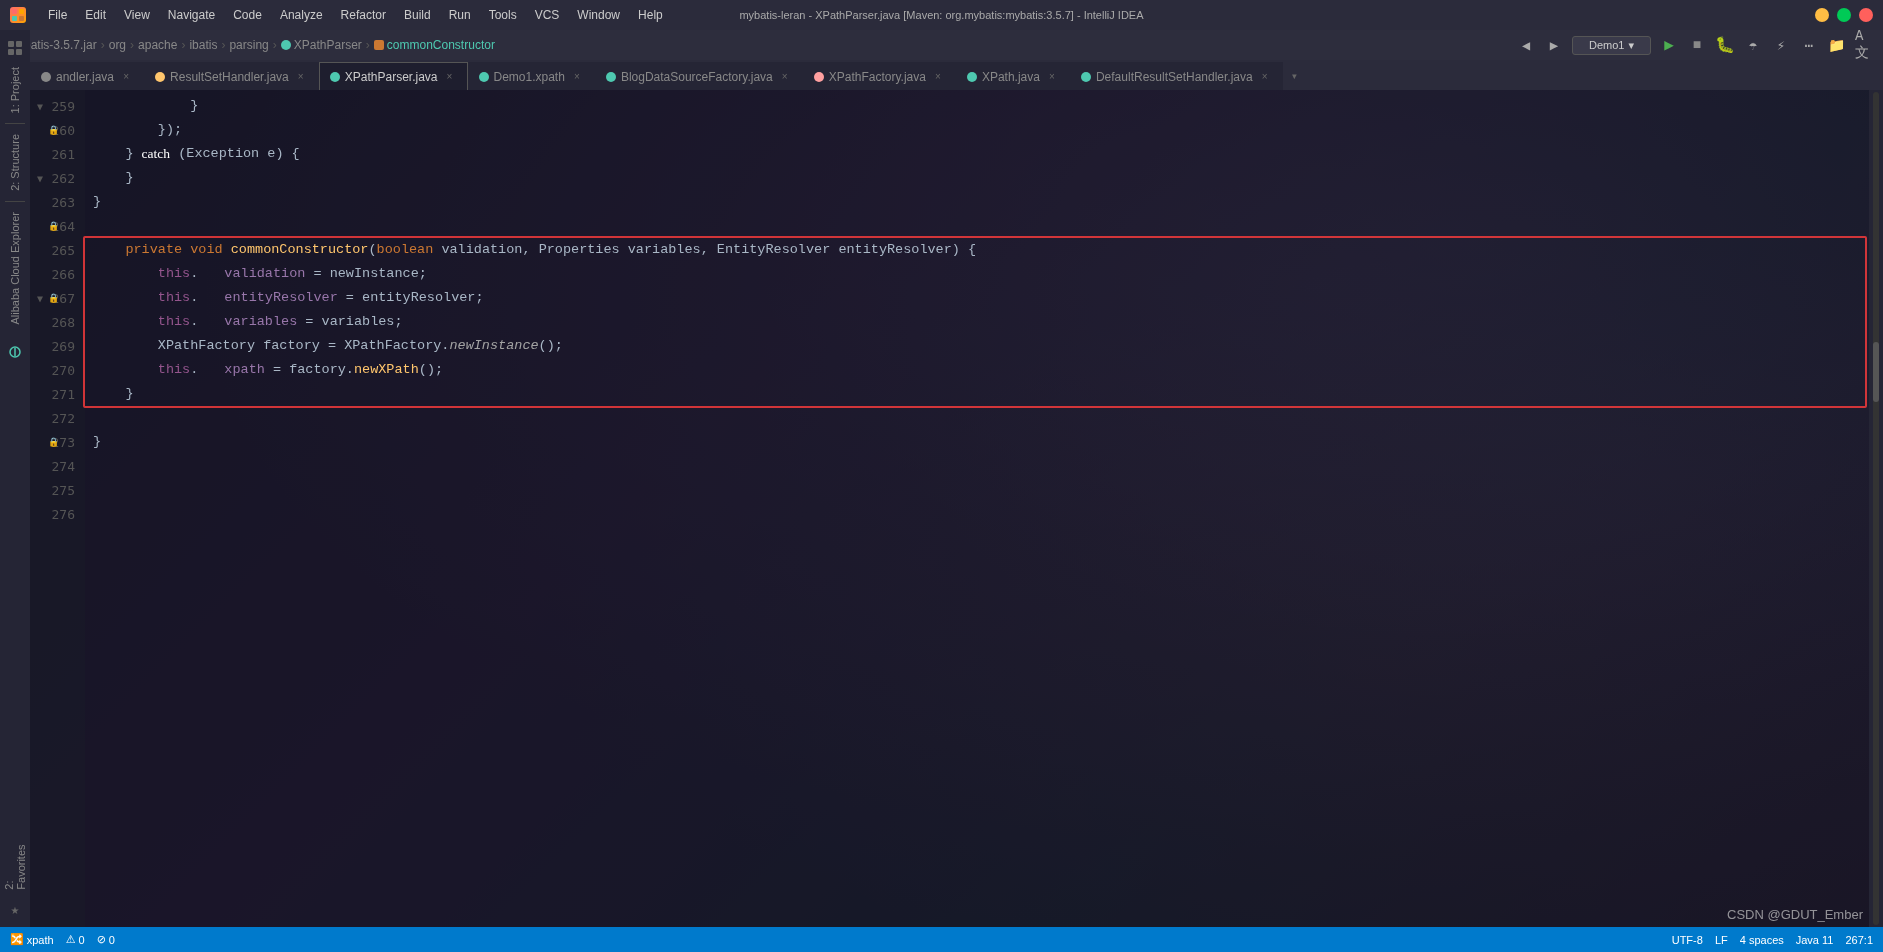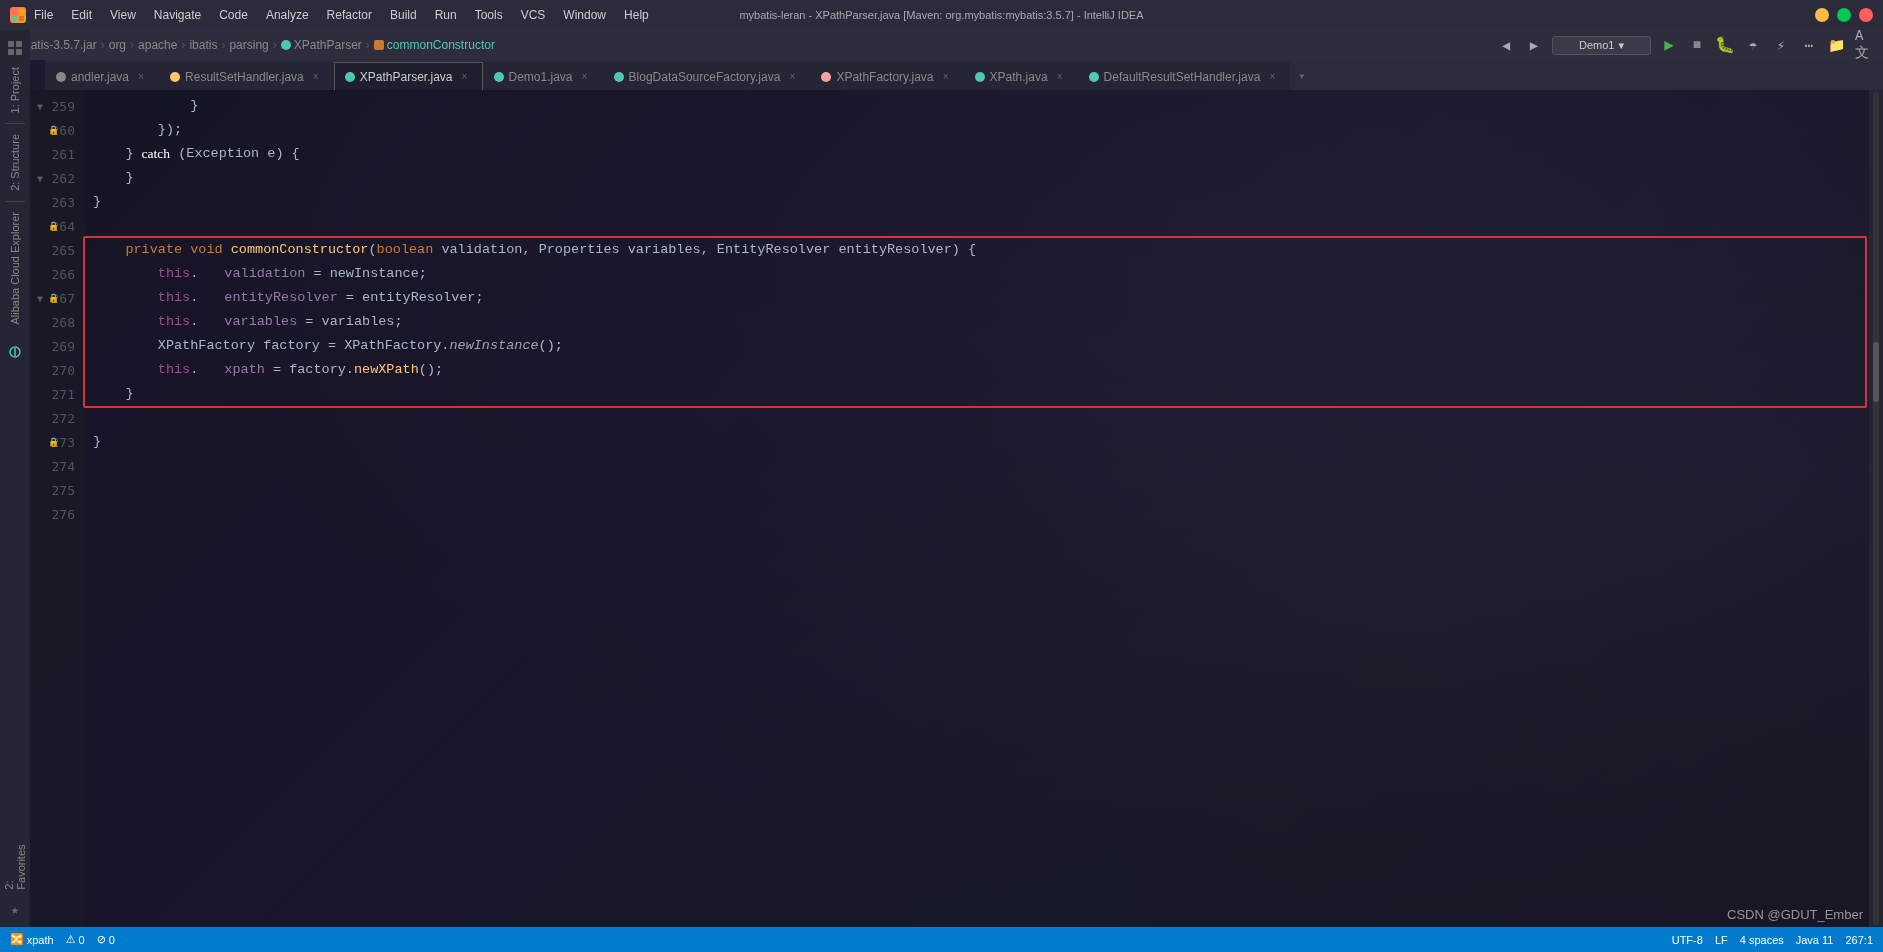--- a/index.html
+++ b/index.html
@@ -42,21 +42,21 @@
       background: #2b2b3b;
       display: flex;
       align-items: center;
       justify-content: space-between;
       padding: 0 10px;
       z-index: 100;
     }
     .titlebar-left {
       display: flex;
       align-items: center;
-      gap: 0;
+      gap: 14px;
     }
     .titlebar-logo {
       width: 16px; height: 16px;
       background: linear-gradient(135deg, #ff6b6b, #ffa500);
       border-radius: 3px;
       display: flex; align-items: center; justify-content: center;
       font-size: 10px; color: white; font-weight: bold;
     }
     .titlebar-menu {
       display: flex;
@@ -118,42 +118,42 @@
     .nav-right {
       margin-left: auto;
       display: flex;
       align-items: center;
       gap: 8px;
     }
     .run-config {
       background: #3a3a4a;
       border: 1px solid #555;
       border-radius: 3px;
-      padding: 2px 26px;
+      padding: 2px 16px;
       color: #ccc;
       font-size: 11px;
       font-family: sans-serif;
       display: flex;
       align-items: center;
       gap: 4px;
     }
     .nav-icon-btn {
       width: 20px; height: 20px;
       display: flex; align-items: center; justify-content: center;
       cursor: pointer;
       color: #aaa;
       font-size: 14px;
     }
     .run-btn { color: #4caf50; font-size: 16px; cursor: pointer; }
     .debug-btn { color: #f44336; font-size: 16px; cursor: pointer; }
 
     
     .tabbar {
       position: absolute;
-      top: 60px; left: 45px; right: 0;
+      top: 60px; left: 30px; right: 0;
       height: 30px;
       background: #2b2b3b;
       display: flex;
       align-items: flex-end;
       z-index: 100;
       overflow: hidden;
     }
     .tab {
       height: 28px;
       padding: 0 10px;
@@ -522,21 +522,21 @@
     <span>ResultSetHandler.java</span>
     <span class="tab-close">×</span>
   </div>
   <div class="tab active">
     <span class="tab-icon" style="background:#4ec9b0;"></span>
     <span>XPathParser.java</span>
     <span class="tab-close">×</span>
   </div>
   <div class="tab">
     <span class="tab-icon" style="background:#4ec9b0;"></span>
-    <span>Demo1.java</span>
+    <span>Demo1.xpath</span>
     <span class="tab-close">×</span>
   </div>
   <div class="tab">
     <span class="tab-icon" style="background:#4ec9b0;"></span>
     <span>BlogDataSourceFactory.java</span>
     <span class="tab-close">×</span>
   </div>
   <div class="tab">
     <span class="tab-icon" style="background:#ffa0a0;"></span>
     <span>XPathFactory.java</span>

